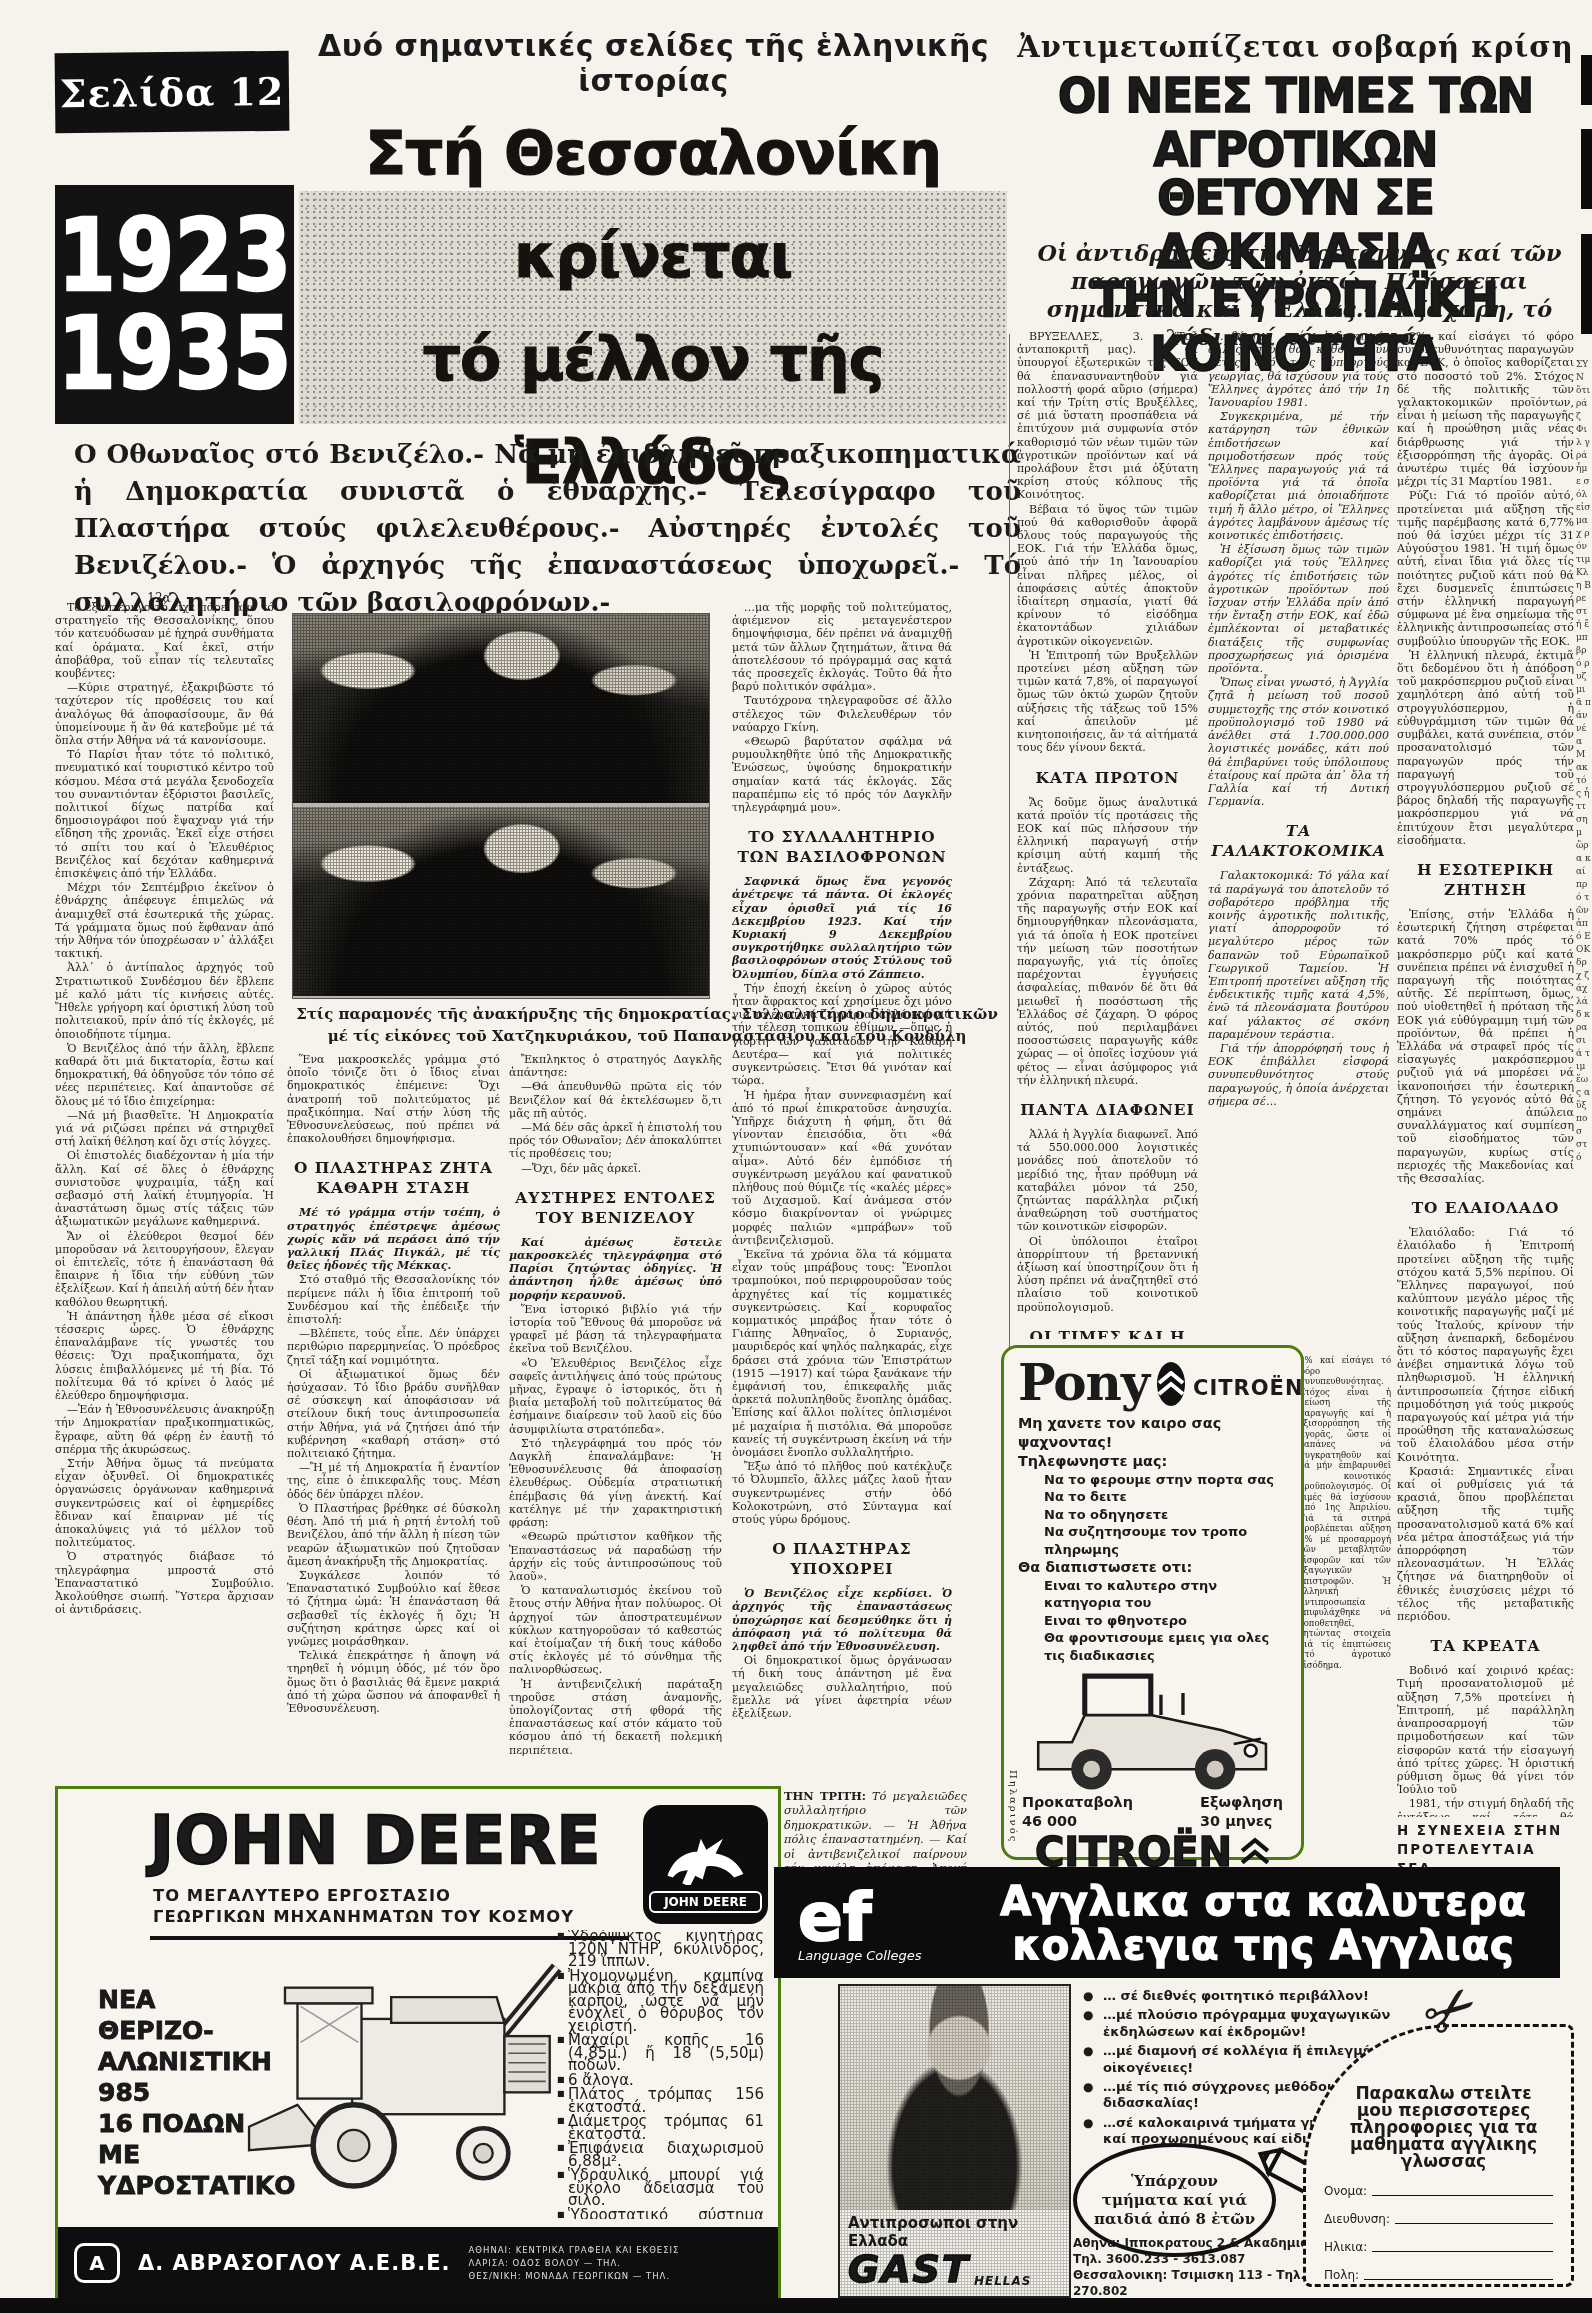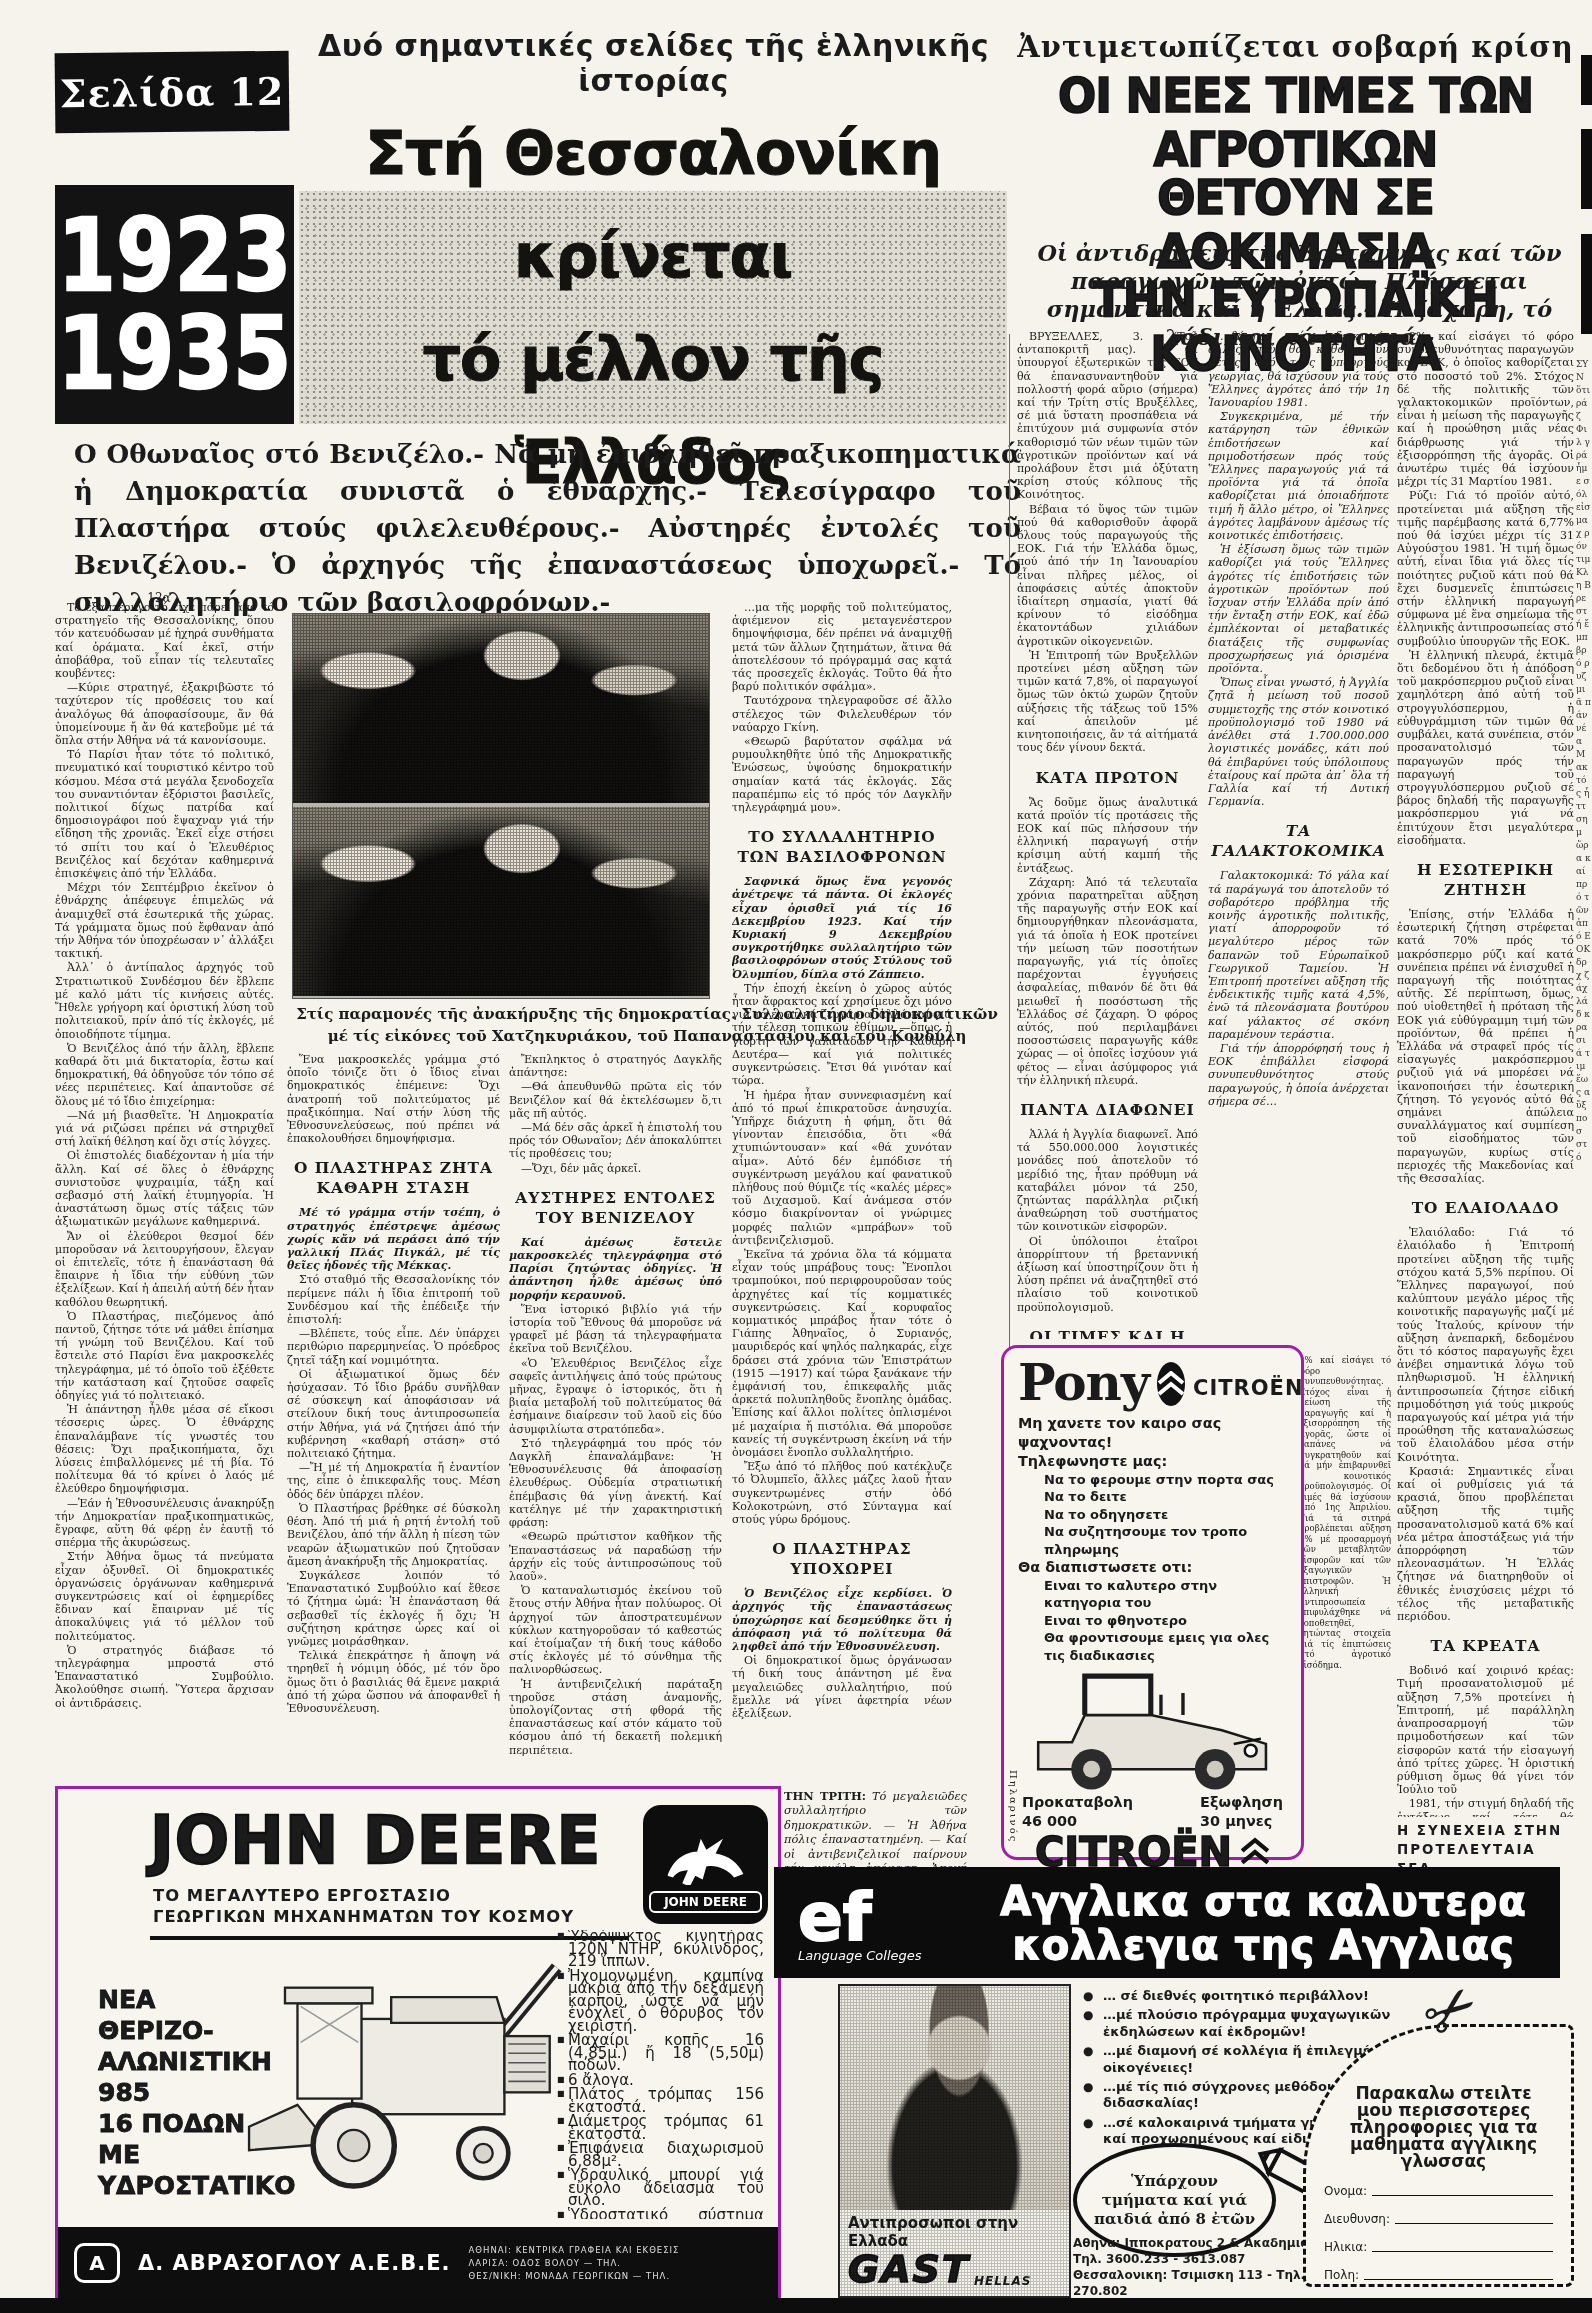--- a/index.html
+++ b/index.html
@@ -42,21 +42,21 @@
         radial-gradient(ellipse at 82% 35%,#d9d2c2 0 8%,transparent 9%),
         radial-gradient(ellipse at 50% 95%,#11100e 0 55%,transparent 70%),
         radial-gradient(ellipse at 20% 75%,#2c2a25 0 35%,transparent 55%),
         radial-gradient(ellipse at 80% 80%,#24221e 0 30%,transparent 50%),
         linear-gradient(#8f897c,#4e4a42);}
   .ph:after{content:"";position:absolute;inset:0;
       background-image:radial-gradient(rgba(0,0,0,.38) 1px,transparent 1.2px);background-size:3px 3px;}
   .grain:after{content:"";position:absolute;inset:0;
       background-image:radial-gradient(rgba(0,0,0,.22) 1px,transparent 1.2px);background-size:3px 3px;pointer-events:none;}
   
-  .adbox{border:3px solid #a21caf;background:#f8f5ee;}
+  .adbox{border:3px solid #4d7c0f;background:#f8f5ee;}
   .pony-logo-row{display:flex;align-items:flex-end;gap:8px;padding:10px 12px 2px 14px;}
   .pony-word{font-weight:bold;font-size:50px;line-height:50px;letter-spacing:-1px;}
   .chev-circle{width:44px;height:44px;border-radius:50%;background:#111;display:flex;align-items:center;justify-content:center;margin-bottom:2px;}
   .pony-citroen{font-family:"DejaVu Sans",sans-serif;font-weight:bold;font-size:21px;margin-bottom:8px;letter-spacing:1px;}
   .pony-line{font-family:"DejaVu Sans",sans-serif;font-weight:bold;font-size:13px;line-height:17.4px;}
   .pony-head{font-family:"DejaVu Sans",sans-serif;font-weight:bold;font-size:14.4px;line-height:19px;}
   .pony-ind{margin-left:26px;}
   .payrow{display:flex;justify-content:space-between;padding:0 18px;}
   .paycell{font-family:"DejaVu Sans",sans-serif;font-weight:bold;font-size:14.4px;line-height:19px;}
   .dealer-brand{font-family:"DejaVu Sans",sans-serif;font-weight:bold;font-size:40px;line-height:42px;-webkit-text-stroke:1.5px #111;display:flex;align-items:center;justify-content:center;gap:8px;}
@@ -133,21 +133,20 @@
   <div class="bx col" style="left:55px;top:601px;width:219px;height:1180px;">
       <p class="para">Τό ἑξαπτέρυγο τό εἶχε πάρει ἀπό τό στρατηγεῖο τῆς Θεσσαλονίκης, ὅπου τόν κατευόδωσαν μέ ἠχηρά συνθήματα καί ὁράματα. Καί ἐκεῖ, στήν ἀποβάθρα, τοῦ εἶπαν τίς τελευταῖες κουβέντες:</p>
       <p class="para">—Κύριε στρατηγέ, ἐξακριβῶστε τό ταχύτερον τίς προθέσεις του καί ἀναλόγως θά ἀποφασίσουμε, ἄν θά ὑπομείνουμε ἤ ἄν θά κατεβοῦμε μέ τά ὅπλα στήν Ἀθήνα νά τά κανονίσουμε.</p>
       <p class="para">Τό Παρίσι ἦταν τότε τό πολιτικό, πνευματικό καί τουριστικό κέντρο τοῦ κόσμου. Μέσα στά μεγάλα ξενοδοχεῖα του συναντιόνταν ἐξόριστοι βασιλεῖς, πολιτικοί δίχως πατρίδα καί δημοσιογράφοι πού ἔψαχναν γιά τήν εἴδηση τῆς χρονιᾶς. Ἐκεῖ εἶχε στήσει τό σπίτι του καί ὁ Ἐλευθέριος Βενιζέλος καί δεχόταν καθημερινά ἐπισκέψεις ἀπό τήν Ἑλλάδα.</p>
       <p class="para">Μέχρι τόν Σεπτέμβριο ἐκεῖνον ὁ ἐθνάρχης ἀπέφευγε ἐπιμελῶς νά ἀναμιχθεῖ στά ἐσωτερικά τῆς χώρας. Τά γράμματα ὅμως πού ἔφθαναν ἀπό τήν Ἀθήνα τόν ὑποχρέωσαν ν᾽ ἀλλάξει τακτική.</p>
       <p class="para">Ἀλλ᾽ ὁ ἀντίπαλος ἀρχηγός τοῦ Στρατιωτικοῦ Συνδέσμου δέν ἔβλεπε μέ καλό μάτι τίς κινήσεις αὐτές. Ἤθελε γρήγορη καί ὁριστική λύση τοῦ πολιτειακοῦ, πρίν ἀπό τίς ἐκλογές, μέ ὁποιοδήποτε τίμημα.</p>
       <p class="para">Ὁ Βενιζέλος ἀπό τήν ἄλλη, ἔβλεπε καθαρά ὅτι μιά δικτατορία, ἔστω καί δημοκρατική, θά ὁδηγοῦσε τόν τόπο σέ νέες περιπέτειες. Καί ἀπαντοῦσε σέ ὅλους μέ τό ἴδιο ἐπιχείρημα:</p>
       <p class="para">—Νά μή βιασθεῖτε. Ἡ Δημοκρατία γιά νά ριζώσει πρέπει νά στηριχθεῖ στή λαϊκή θέληση καί ὄχι στίς λόγχες.</p>
       <p class="para">Οἱ ἐπιστολές διαδέχονταν ἡ μία τήν ἄλλη. Καί σέ ὅλες ὁ ἐθνάρχης συνιστοῦσε ψυχραιμία, τάξη καί σεβασμό στή λαϊκή ἐτυμηγορία. Ἡ ἀναστάτωση ὅμως στίς τάξεις τῶν ἀξιωματικῶν μεγάλωνε καθημερινά.</p>
       <p class="para">Ἄν οἱ ἐλεύθεροι θεσμοί δέν μποροῦσαν νά λειτουργήσουν, ἔλεγαν οἱ ἐπιτελεῖς, τότε ἡ ἐπανάσταση θά ἔπαιρνε ἡ ἴδια τήν εὐθύνη τῶν ἐξελίξεων. Καί ἡ ἀπειλή αὐτή δέν ἦταν καθόλου θεωρητική.</p>
-      <p class="para">Ὁ Πλαστήρας, πιεζόμενος ἀπό παντοῦ, ζήτησε τότε νά μάθει ἐπίσημα τή γνώμη τοῦ Βενιζέλου. Καί τοῦ ἔστειλε στό Παρίσι ἕνα μακροσκελές τηλεγράφημα, μέ τό ὁποῖο τοῦ ἐξέθετε τήν κατάσταση καί ζητοῦσε σαφεῖς ὁδηγίες γιά τό πολιτειακό.</p>
       <p class="para">Ἡ ἀπάντηση ἦλθε μέσα σέ εἴκοσι τέσσερις ὧρες. Ὁ ἐθνάρχης ἐπαναλάμβανε τίς γνωστές του θέσεις: Ὄχι πραξικοπήματα, ὄχι λύσεις ἐπιβαλλόμενες μέ τή βία. Τό πολίτευμα θά τό κρίνει ὁ λαός μέ ἐλεύθερο δημοψήφισμα.</p>
       <p class="para">—Ἐάν ἡ Ἐθνοσυνέλευσις ἀνακηρύξῃ τήν Δημοκρατίαν πραξικοπηματικῶς, ἔγραφε, αὕτη θά φέρῃ ἐν ἑαυτῇ τό σπέρμα τῆς ἀκυρώσεως.</p>
       <p class="para">Στήν Ἀθήνα ὅμως τά πνεύματα εἶχαν ὀξυνθεῖ. Οἱ δημοκρατικές ὀργανώσεις ὀργάνωναν καθημερινά συγκεντρώσεις καί οἱ ἐφημερίδες ἔδιναν καί ἔπαιρναν μέ τίς ἀποκαλύψεις γιά τό μέλλον τοῦ πολιτεύματος.</p>
       <p class="para">Ὁ στρατηγός διάβασε τό τηλεγράφημα μπροστά στό Ἐπαναστατικό Συμβούλιο. Ἀκολούθησε σιωπή. Ὕστερα ἄρχισαν οἱ ἀντιδράσεις.</p>
     </div>
   <div class="bx col" style="left:287px;top:1053px;width:213px;height:728px;">
       <p class="para">Ἕνα μακροσκελές γράμμα στό ὁποῖο τόνιζε ὅτι ὁ ἴδιος εἶναι δημοκρατικός ἐπέμεινε: Ὄχι ἀνατροπή τοῦ πολιτεύματος μέ πραξικόπημα. Ναί στήν λύση τῆς Ἐθνοσυνελεύσεως, πού πρέπει νά ἐπακολουθήσει δημοψήφισμα.</p>
       <div class="subhead">Ο ΠΛΑΣΤΗΡΑΣ ΖΗΤΑ ΚΑΘΑΡΗ ΣΤΑΣΗ</div>
       <p class="para lead">Μέ τό γράμμα στήν τσέπη, ὁ στρατηγός ἐπέστρεψε ἀμέσως χωρίς κἄν νά περάσει ἀπό τήν γαλλική Πλάς Πιγκάλ, μέ τίς θεῖες ἡδονές τῆς Μέκκας.</p>
       <p class="para">Στό σταθμό τῆς Θεσσαλονίκης τόν περίμενε πάλι ἡ ἴδια ἐπιτροπή τοῦ Συνδέσμου καί τῆς ἐπέδειξε τήν ἐπιστολή:</p>

